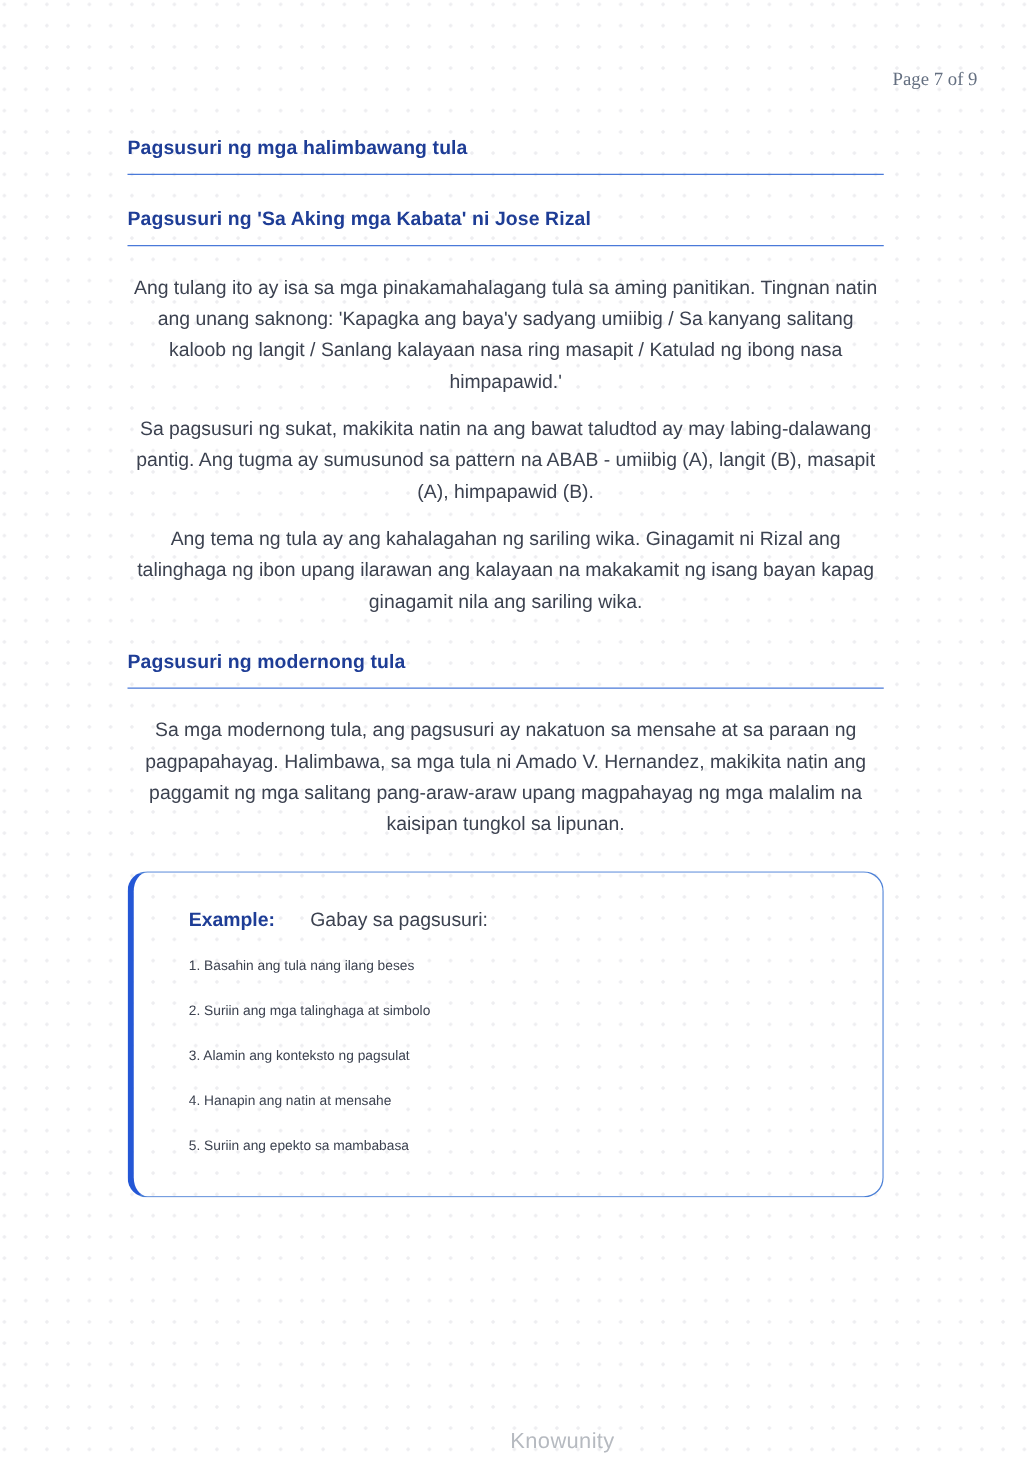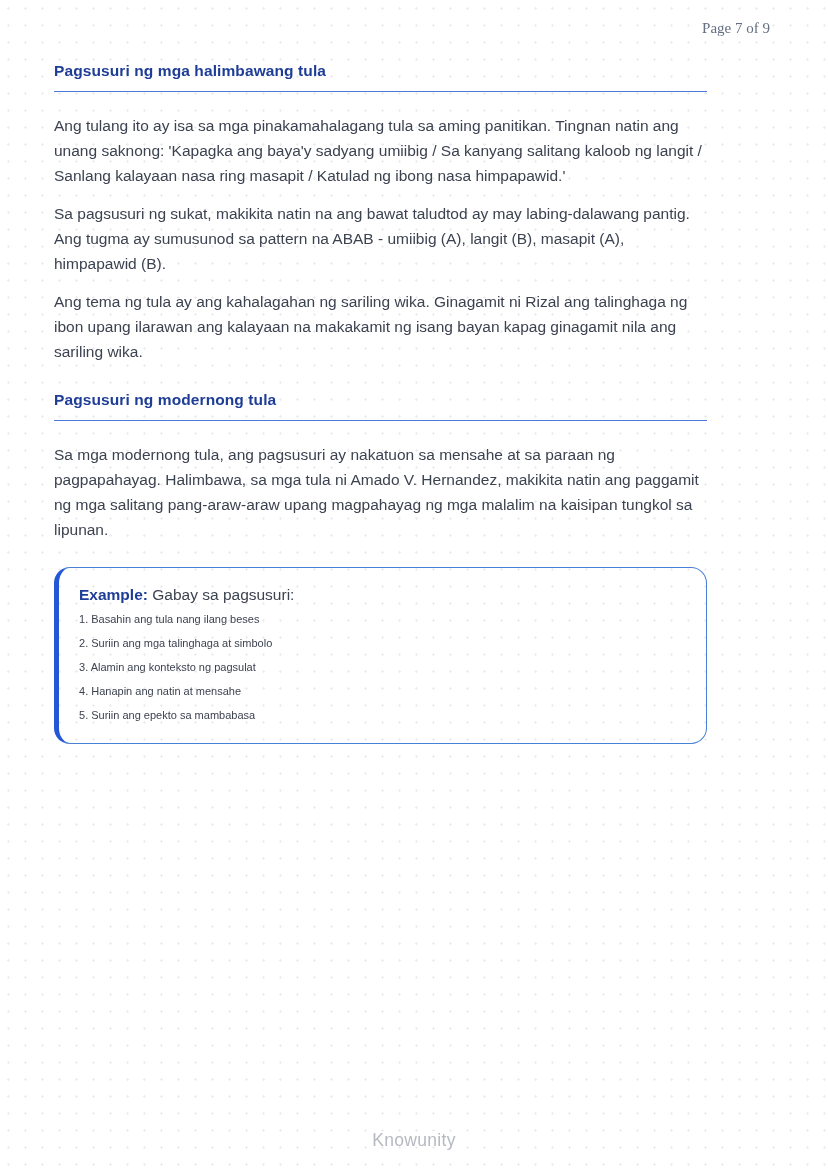--- a/index.html
+++ b/index.html
@@ -1,15 +1,15 @@
 <!DOCTYPE html>
 <html><head>
 <meta charset="utf-8">
 <style>
-  * { margin: 0; padding: 0; box-sizing: border-box; }
+  * { margin: 12px; padding: 0; box-sizing: border-box; }
   html, body { width: 828px; height: 1171px; }
   body {
     position: relative;
     background-color: #ffffff;
     background-image: radial-gradient(circle, #ededf0 1.2px, transparent 1.3px);
     background-size: 17px 17px;
     font-family: "Liberation Sans", "DejaVu Sans", sans-serif;
     color: #3c4250;
     overflow: hidden;
   }
@@ -31,20 +31,21 @@
     padding-bottom: 11px;
     border-bottom: 1.5px solid #4a7ad9;
     letter-spacing: 0.1px;
   }
   .heading-gap { margin-top: 27px; }
   p.body-paragraph {
     font-size: 15.5px;
     line-height: 25px;
     color: #3c4250;
     margin-top: 21px;
+    text-align: center;
   }
   p.body-paragraph + p.body-paragraph { margin-top: 13px; }
   .section-gap { margin-top: 27px; }
   .example-box {
     margin-top: 25px;
     border: 1.5px solid #4a7fd6;
     border-left: 5px solid #2457d6;
     border-radius: 16px;
     padding: 15px 20px 16px 20px;
     background: transparent;
@@ -85,20 +86,21 @@
 </style>
 </head>
 <body>
 
 <div class="page-indicator">Page 7 of 9</div>
 
 <div class="content">
 
   <h2 class="section-heading">Pagsusuri ng mga halimbawang tula</h2>
 
+  <h2 class="section-heading heading-gap">Pagsusuri ng 'Sa Aking mga Kabata' ni Jose Rizal</h2>
 
   <p class="body-paragraph">Ang tulang ito ay isa sa mga pinakamahalagang tula sa aming panitikan. Tingnan natin ang unang saknong: 'Kapagka ang baya'y sadyang umiibig / Sa kanyang salitang kaloob ng langit / Sanlang kalayaan nasa ring masapit / Katulad ng ibong nasa himpapawid.'</p>
 
   <p class="body-paragraph">Sa pagsusuri ng sukat, makikita natin na ang bawat taludtod ay may labing-dalawang pantig. Ang tugma ay sumusunod sa pattern na ABAB - umiibig (A), langit (B), masapit (A), himpapawid (B).</p>
 
   <p class="body-paragraph">Ang tema ng tula ay ang kahalagahan ng sariling wika. Ginagamit ni Rizal ang talinghaga ng ibon upang ilarawan ang kalayaan na makakamit ng isang bayan kapag ginagamit nila ang sariling wika.</p>
 
   <h2 class="section-heading section-gap">Pagsusuri ng modernong tula</h2>
 
   <p class="body-paragraph">Sa mga modernong tula, ang pagsusuri ay nakatuon sa mensahe at sa paraan ng pagpapahayag. Halimbawa, sa mga tula ni Amado V. Hernandez, makikita natin ang paggamit ng mga salitang pang-araw-araw upang magpahayag ng mga malalim na kaisipan tungkol sa lipunan.</p>

